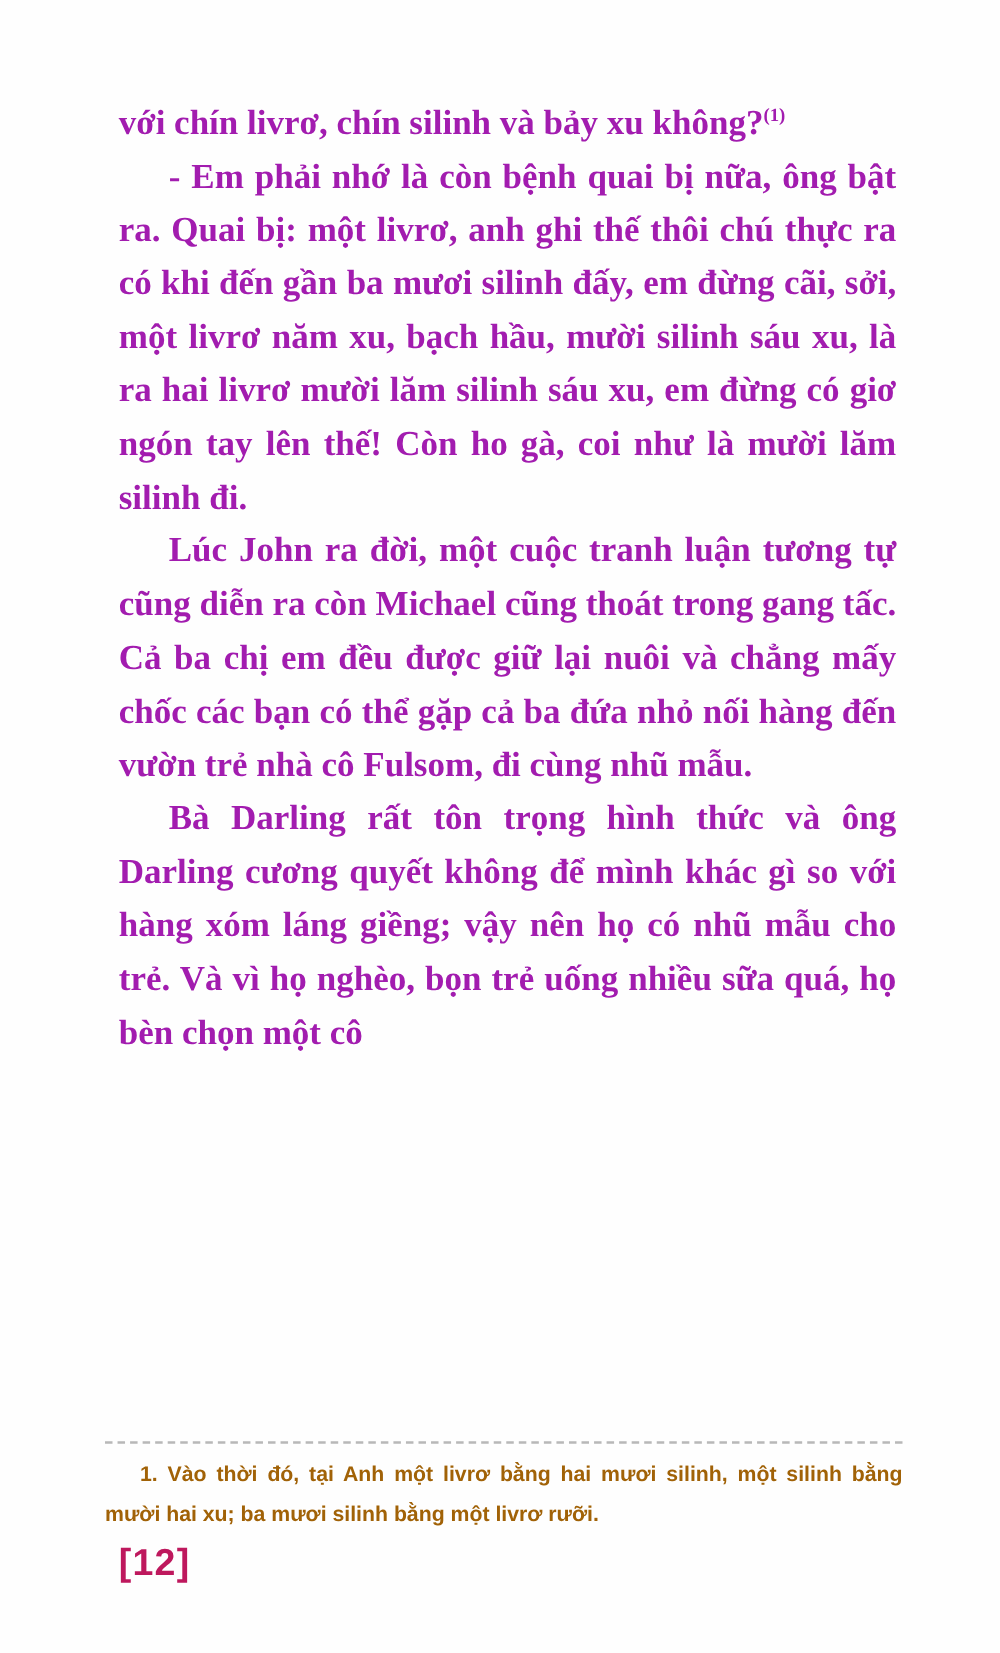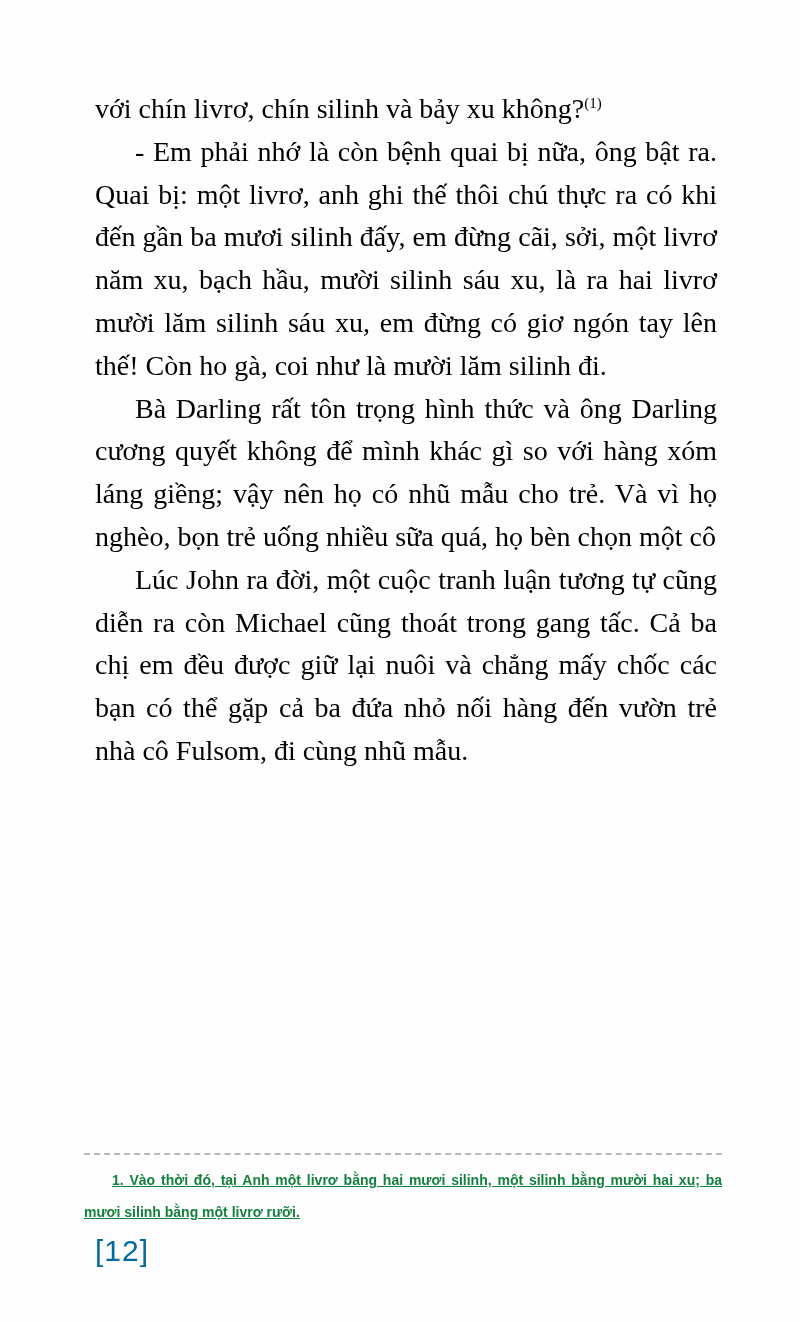--- a/index.html
+++ b/index.html
@@ -12,26 +12,27 @@
     font-family: "Liberation Serif", serif;
   }
   .page {
     position: absolute;
     inset: 0;
     background: #fefefe;
   }
   .body-text {
     position: absolute;
     left: 95px;
-    top: 88px;
+    top: 78px;
     width: 622px;
-    color: #000000;
+    color: #a21caf;
     font-size: 28px;
     line-height: 42.8px;
     text-align: justify;
+    font-weight: bold;
   }
   .para {
     margin: 0;
     padding: 0;
   }
   .para.indent {
     text-indent: 40px;
   }
   .fnref {
     font-size: 15px;
@@ -41,47 +42,46 @@
   }
   .footnote {
     position: absolute;
     left: 84px;
     top: 1153px;
     width: 638px;
     border-top: 2px dashed #b8b8b8;
     padding-top: 9px;
     font-family: "Liberation Sans", sans-serif;
     font-weight: bold;
-    font-size: 14px;
+    font-size: 17px;
     line-height: 32px;
-    color: #15803d;
+    color: #a16207;
     text-align: justify;
     text-indent: 28px;
-    text-decoration: underline;
   }
   .page-number {
     position: absolute;
     left: 95px;
     top: 1234px;
     font-family: "Liberation Sans", sans-serif;
-    font-weight: normal;
+    font-weight: bold;
     font-size: 30px;
-    color: #0369a1;
+    color: #be185d;
     letter-spacing: 1px;
   }
 </style>
 </head>
 <body>
 
 <div class="page">
 
   <div class="body-text">
     <p class="para"><span>với chín livrơ, chín silinh và bảy xu không?</span><sup class="fnref">(1)</sup></p>
     <p class="para indent">- Em phải nhớ là còn bệnh quai bị nữa, ông bật ra. Quai bị: một livrơ, anh ghi thế thôi chú thực ra có khi đến gần ba mươi silinh đấy, em đừng cãi, sởi, một livrơ năm xu, bạch hầu, mười silinh sáu xu, là ra hai livrơ mười lăm silinh sáu xu, em đừng có giơ ngón tay lên thế! Còn ho gà, coi như là mười lăm silinh đi.</p>
+    <p class="para indent">Lúc John ra đời, một cuộc tranh luận tương tự cũng diễn ra còn Michael cũng thoát trong gang tấc. Cả ba chị em đều được giữ lại nuôi và chẳng mấy chốc các bạn có thể gặp cả ba đứa nhỏ nối hàng đến vườn trẻ nhà cô Fulsom, đi cùng nhũ mẫu.</p>
     <p class="para indent">Bà Darling rất tôn trọng hình thức và ông Darling cương quyết không để mình khác gì so với hàng xóm láng giềng; vậy nên họ có nhũ mẫu cho trẻ. Và vì họ nghèo, bọn trẻ uống nhiều sữa quá, họ bèn chọn một cô</p>
-    <p class="para indent">Lúc John ra đời, một cuộc tranh luận tương tự cũng diễn ra còn Michael cũng thoát trong gang tấc. Cả ba chị em đều được giữ lại nuôi và chẳng mấy chốc các bạn có thể gặp cả ba đứa nhỏ nối hàng đến vườn trẻ nhà cô Fulsom, đi cùng nhũ mẫu.</p>
   </div>
 
   <div class="footnote">1. Vào thời đó, tại Anh một livrơ bằng hai mươi silinh, một silinh bằng mười hai xu; ba mươi silinh bằng một livrơ rưỡi.</div>
 
   <div class="page-number">[12]</div>
 
 </div>
 
 </body></html>

